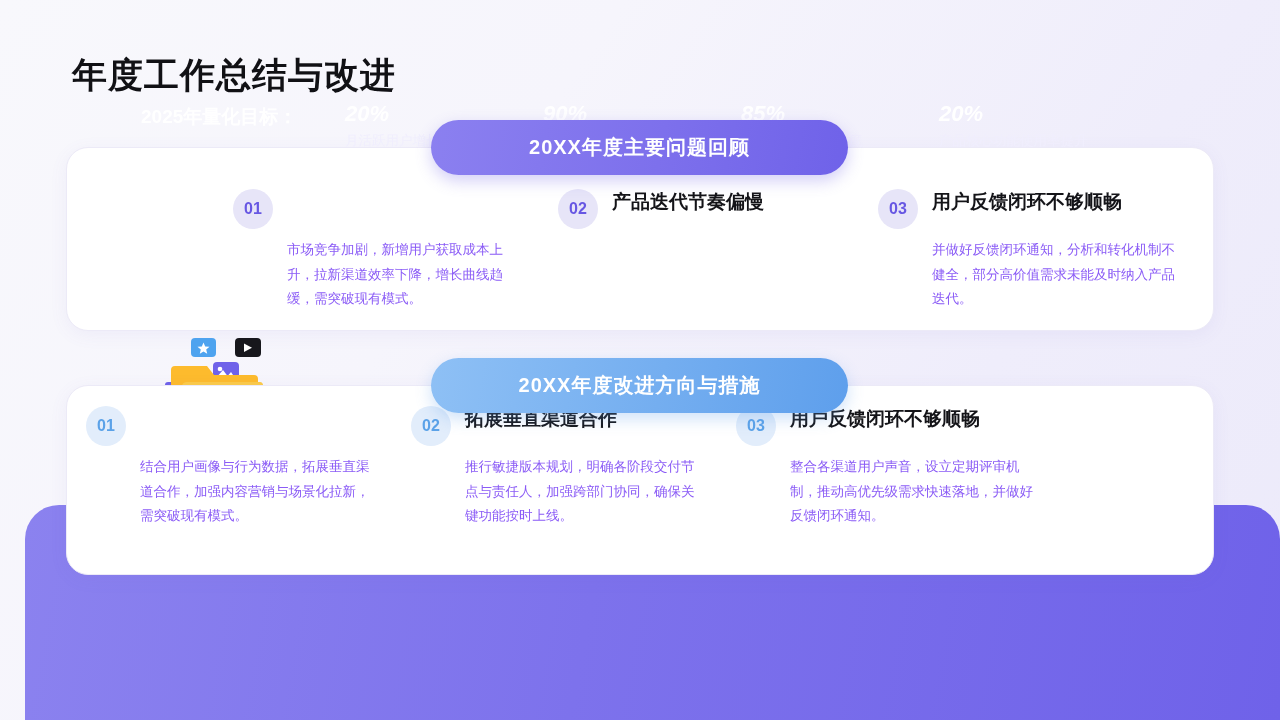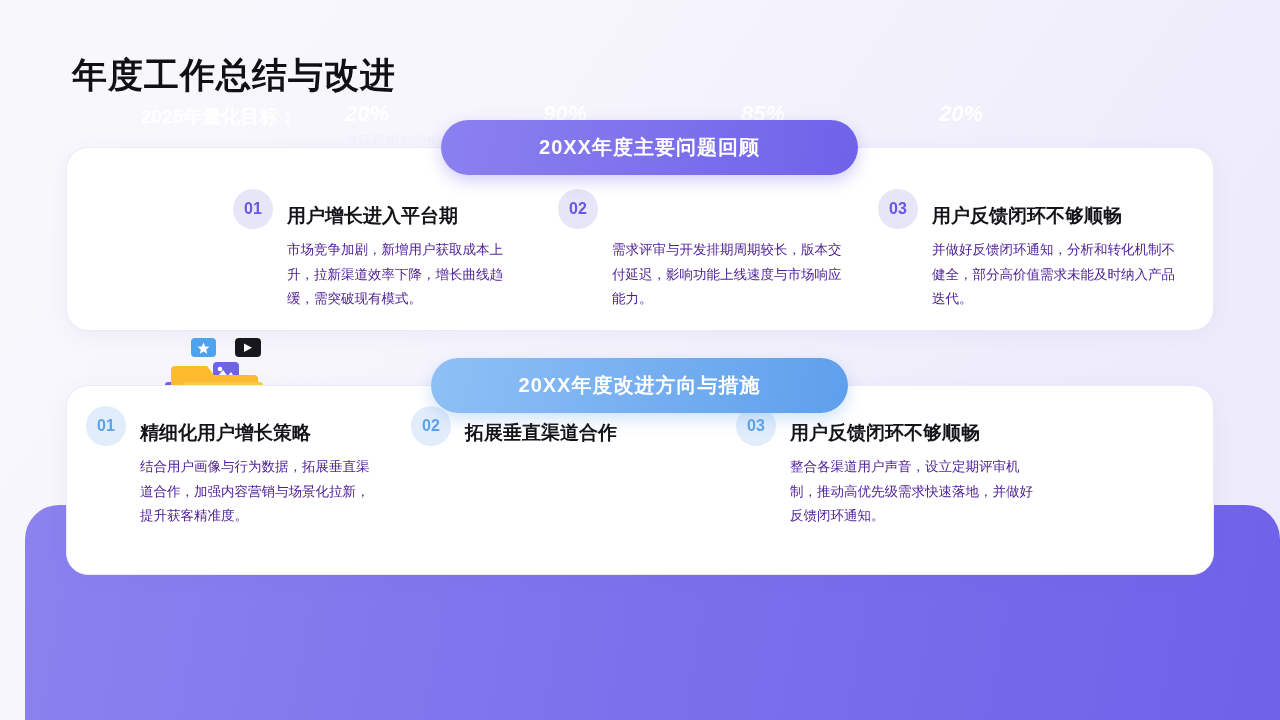--- a/index.html
+++ b/index.html
@@ -55,54 +55,54 @@
     border-radius:28px;
     display:flex; align-items:center; justify-content:center;
     color:#ffffff;
     font-size:20px;
     font-weight:bold;
     letter-spacing:1px;
     white-space:nowrap;
     z-index:5;
   }
   #banner-issues {
-    left:441px; top:120px; width:417px;
+    left:431px; top:120px; width:417px;
     background:linear-gradient(100deg,#8b80f0 0%,#7d70ec 55%,#6f62e9 100%);
     box-shadow:0 6px 16px rgba(110,95,230,0.30);
   }
   #banner-actions {
     left:431px; top:358px; width:417px;
     background:linear-gradient(100deg,#8ec0f5 0%,#74aef0 55%,#5e9fec 100%);
     box-shadow:0 6px 16px rgba(95,160,235,0.30);
   }
 
   
   .item { position:absolute; }
-  .item-head { display:flex; align-items:flex-end; }
+  .item-head { display:flex; align-items:flex-start; }
   .num-badge {
     width:40px; height:40px;
     border-radius:50%;
     display:flex; align-items:center; justify-content:center;
     font-size:16px; font-weight:bold;
     flex:none;
   }
   .num-badge.purple { background:#e7e5f8; color:#6757e3; }
   .num-badge.blue   { background:#e2edfb; color:#5ba2e8; }
   .item-title {
     margin-left:14px;
     font-size:19px;
     font-weight:bold;
     color:#141418;
     white-space:nowrap;
   }
   .item-desc {
     margin-top:9px;
     font-size:13.5px;
     line-height:1.82;
-    color:#4c1d95;
+    color:#8b5cf6;
   }
   
   #card-issues .item-desc  { margin-left:54px; }
   #card-actions .item-desc { margin-left:54px; }
 
   
   #issue-0 { left:166px; top:41px; width:292px; }
   #issue-1 { left:491px; top:41px; width:292px; }
   #issue-2 { left:811px; top:41px; width:302px; }
   
@@ -167,58 +167,57 @@
       <line x1="52" y1="118" x2="52" y2="79" stroke="#17171c" stroke-width="2.1"></line>
       <polyline points="42,89 52,78 62,89" fill="none" stroke="#17171c" stroke-width="2.1"></polyline>
 
       <rect x="0" y="118" width="120" height="6" rx="2.5" fill="#ffffff" stroke="#17171c" stroke-width="2"></rect>
       <path d="M0 124 h134 l8 10 h-136 z" fill="#ffffff" stroke="#17171c" stroke-width="2" stroke-linejoin="round"></path>
     </svg>
 
     <div class="item" id="issue-0">
       <div class="item-head">
         <div class="num-badge purple">01</div>
-        <div class="item-title">用户增长进入平台期</div>
       </div>
       <div class="item-desc">市场竞争加剧，新增用户获取成本上升，拉新渠道效率下降，增长曲线趋缓，需突破现有模式。</div>
     </div>
 
     <div class="item" id="issue-1">
       <div class="item-head">
         <div class="num-badge purple">02</div>
-      </div>
-      <div class="item-desc">需求评审与开发排期周期较长，版本交付延迟，影响功能上线速度与市场响应能力。</div>
+        <div class="item-title">产品迭代节奏偏慢</div>
+      </div>
     </div>
 
     <div class="item" id="issue-2">
       <div class="item-head">
         <div class="num-badge purple">03</div>
         <div class="item-title">用户反馈闭环不够顺畅</div>
       </div>
       <div class="item-desc">并做好反馈闭环通知，分析和转化机制不健全，部分高价值需求未能及时纳入产品迭代。</div>
     </div>
   </div>
 
   <div class="banner" id="banner-issues">20XX年度主要问题回顾</div>
 
   <div class="card" id="card-actions">
 
     <div class="item" id="action-0">
       <div class="item-head">
         <div class="num-badge blue">01</div>
-        <div class="item-title">精细化用户增长策略</div>
-      </div>
-      <div class="item-desc">结合用户画像与行为数据，拓展垂直渠道合作，加强内容营销与场景化拉新，提升获客精准度。</div>
+      </div>
+      <div class="item-desc">结合用户画像与行为数据，拓展垂直渠道合作，加强内容营销与场景化拉新，需突破现有模式。</div>
     </div>
 
     <div class="item" id="action-1">
       <div class="item-head">
         <div class="num-badge blue">02</div>
         <div class="item-title">拓展垂直渠道合作</div>
       </div>
+      <div class="item-desc">推行敏捷版本规划，明确各阶段交付节点与责任人，加强跨部门协同，确保关键功能按时上线。</div>
     </div>
 
     <div class="item" id="action-2">
       <div class="item-head">
         <div class="num-badge blue">03</div>
         <div class="item-title">用户反馈闭环不够顺畅</div>
       </div>
       <div class="item-desc">整合各渠道用户声音，设立定期评审机制，推动高优先级需求快速落地，并做好反馈闭环通知。</div>
     </div>
   </div>

